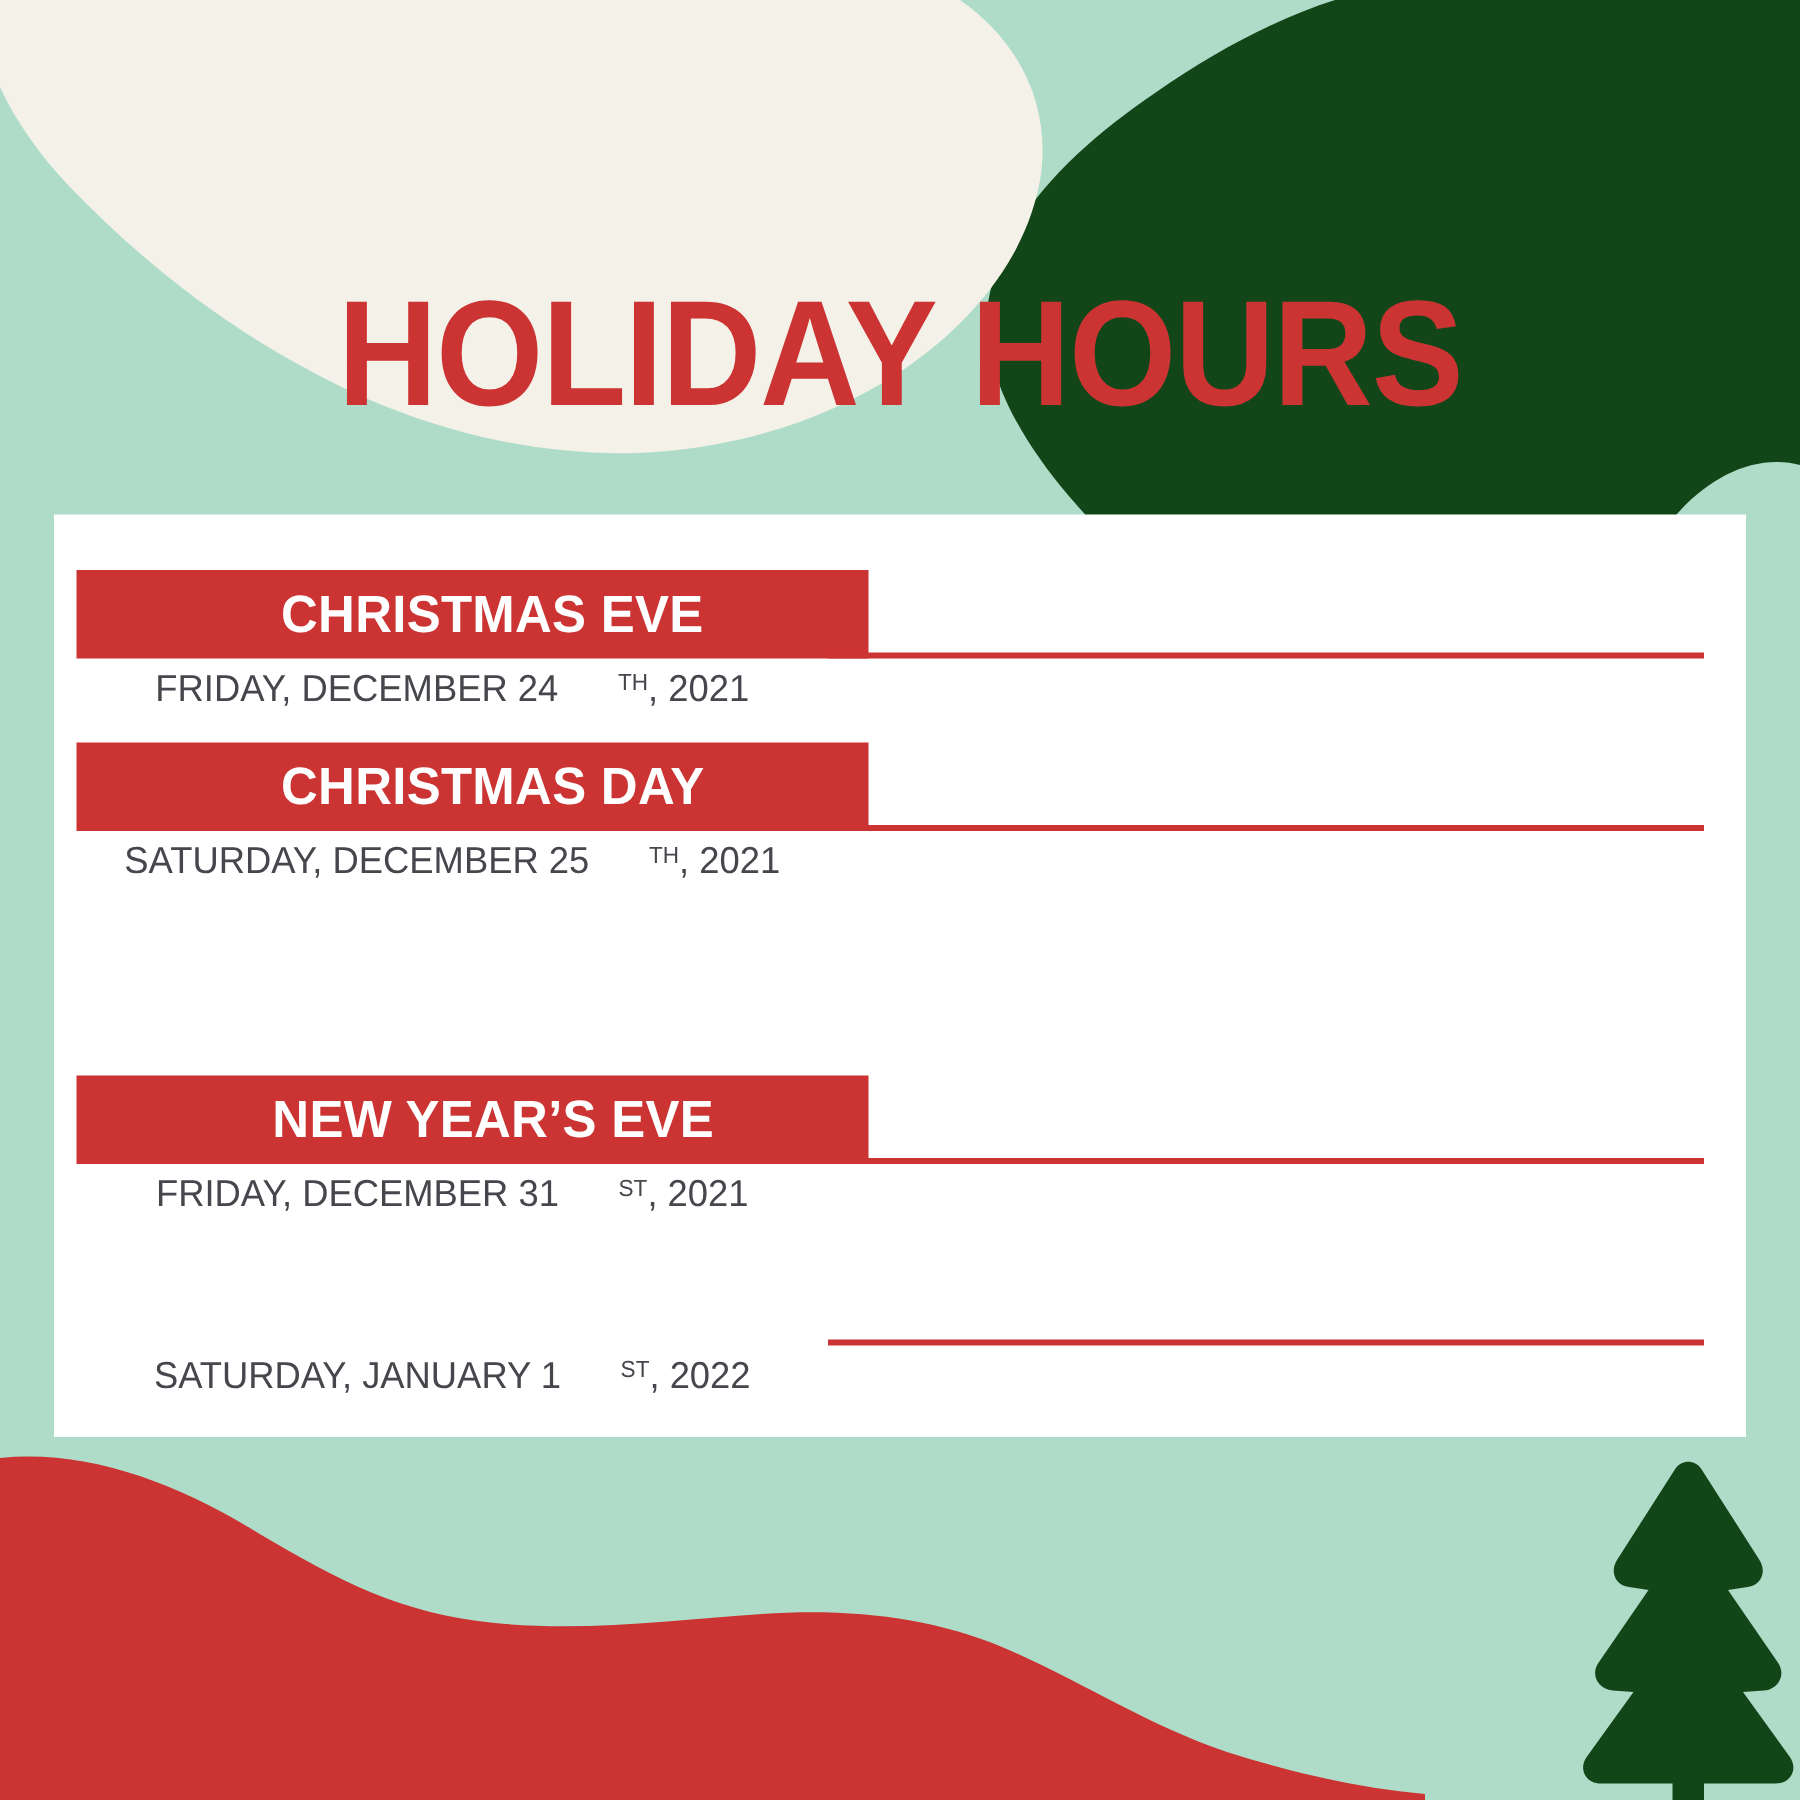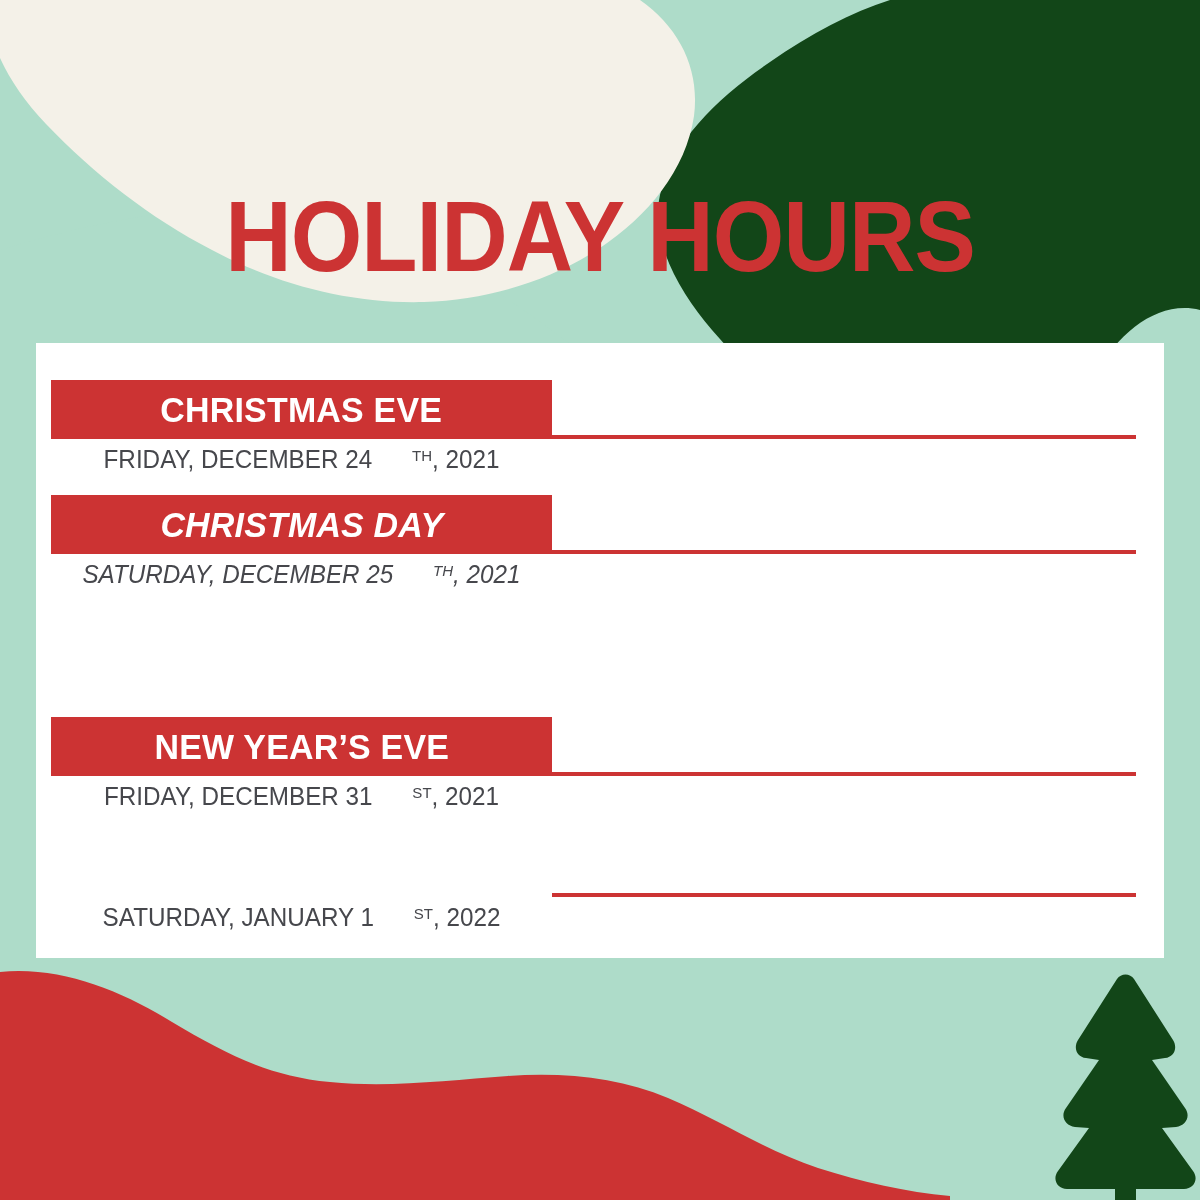--- a/index.html
+++ b/index.html
@@ -61,35 +61,36 @@
     height: 100%;
   }
 
   .row {
     position: absolute;
     left: 15px;
     width: 1113px;
     height: 113px;
   }
   .row-0 { top: 37px; }
-  .row-1 { top: 152px; font-style: italic; }
+  .row-1 { top: 152px; }
   .row-2 { top: 266px; }
   .row-3 { top: 374px; }
   .row-4 { top: 495px; }
 
   .banner {
     position: absolute;
     left: 0;
     top: 0;
     width: 501px;
     height: 59px;
     background: #CC3333;
     display: flex;
     align-items: center;
     justify-content: center;
+    padding-left: 27px;
   }
   .banner-label {
     color: #ffffff;
     font-family: "Liberation Sans", sans-serif;
     font-weight: bold;
     font-size: 35px;
     letter-spacing: 0.2px;
     line-height: 1;
     white-space: nowrap;
     transform: scaleX(0.97);

